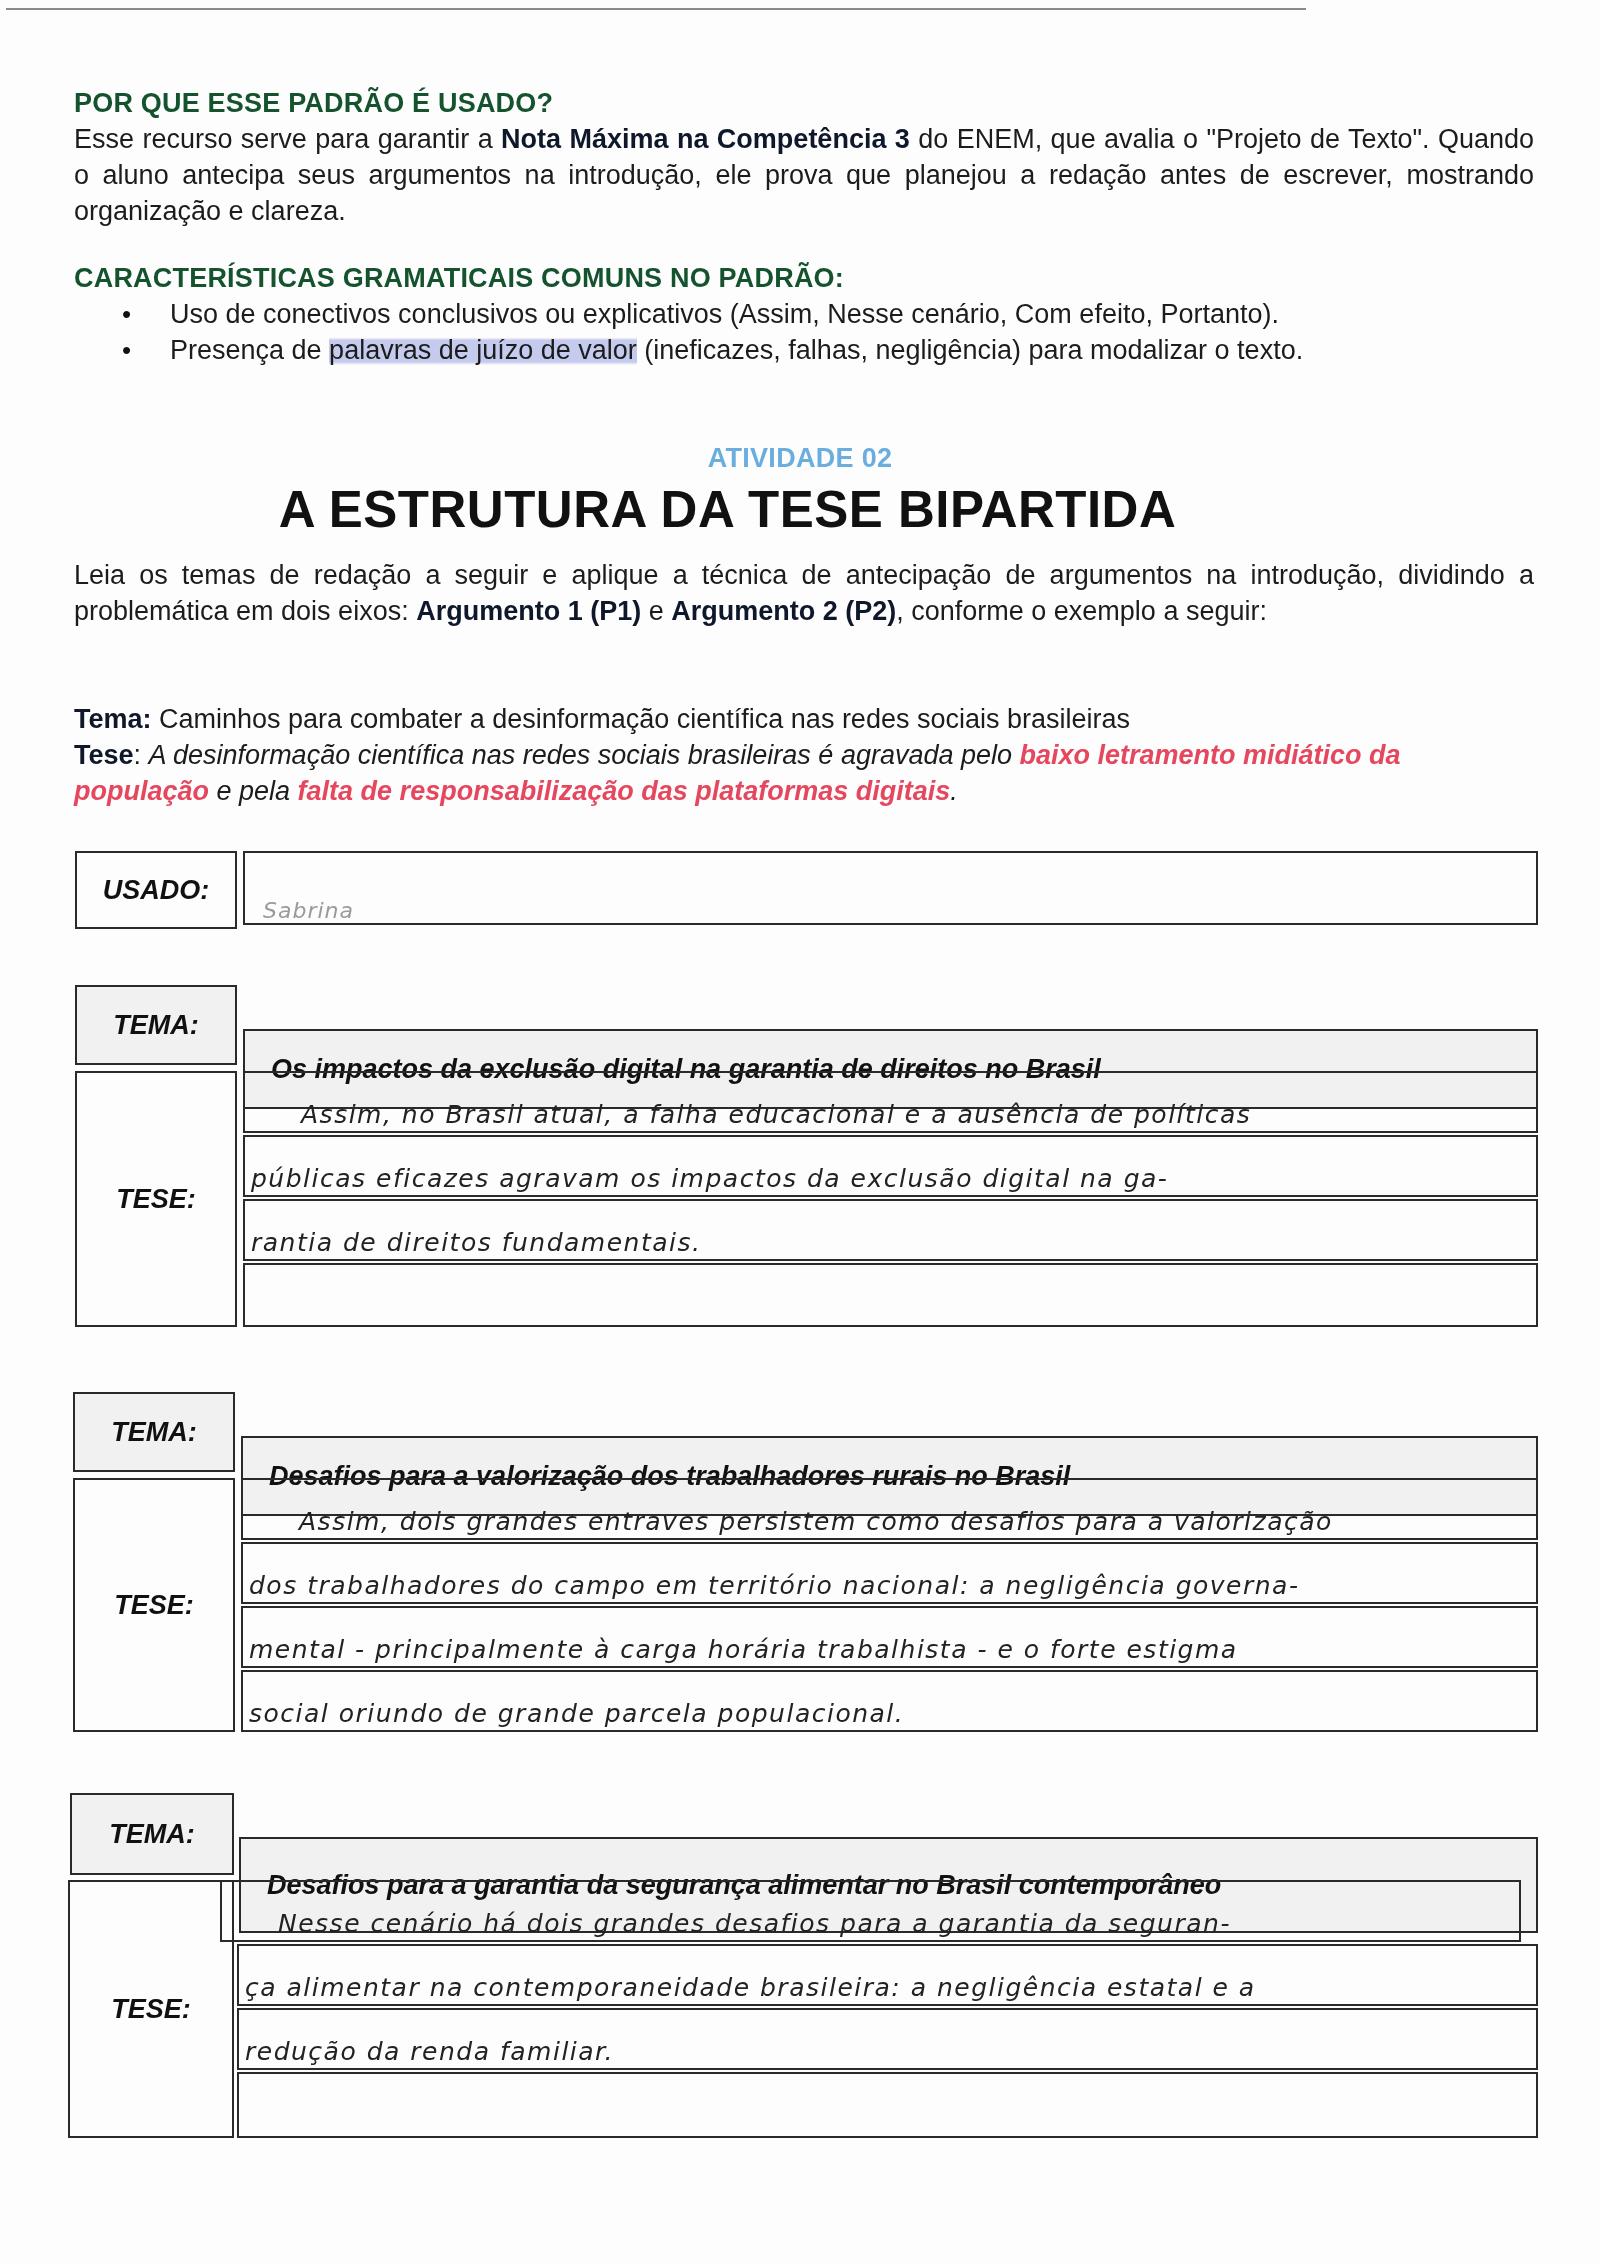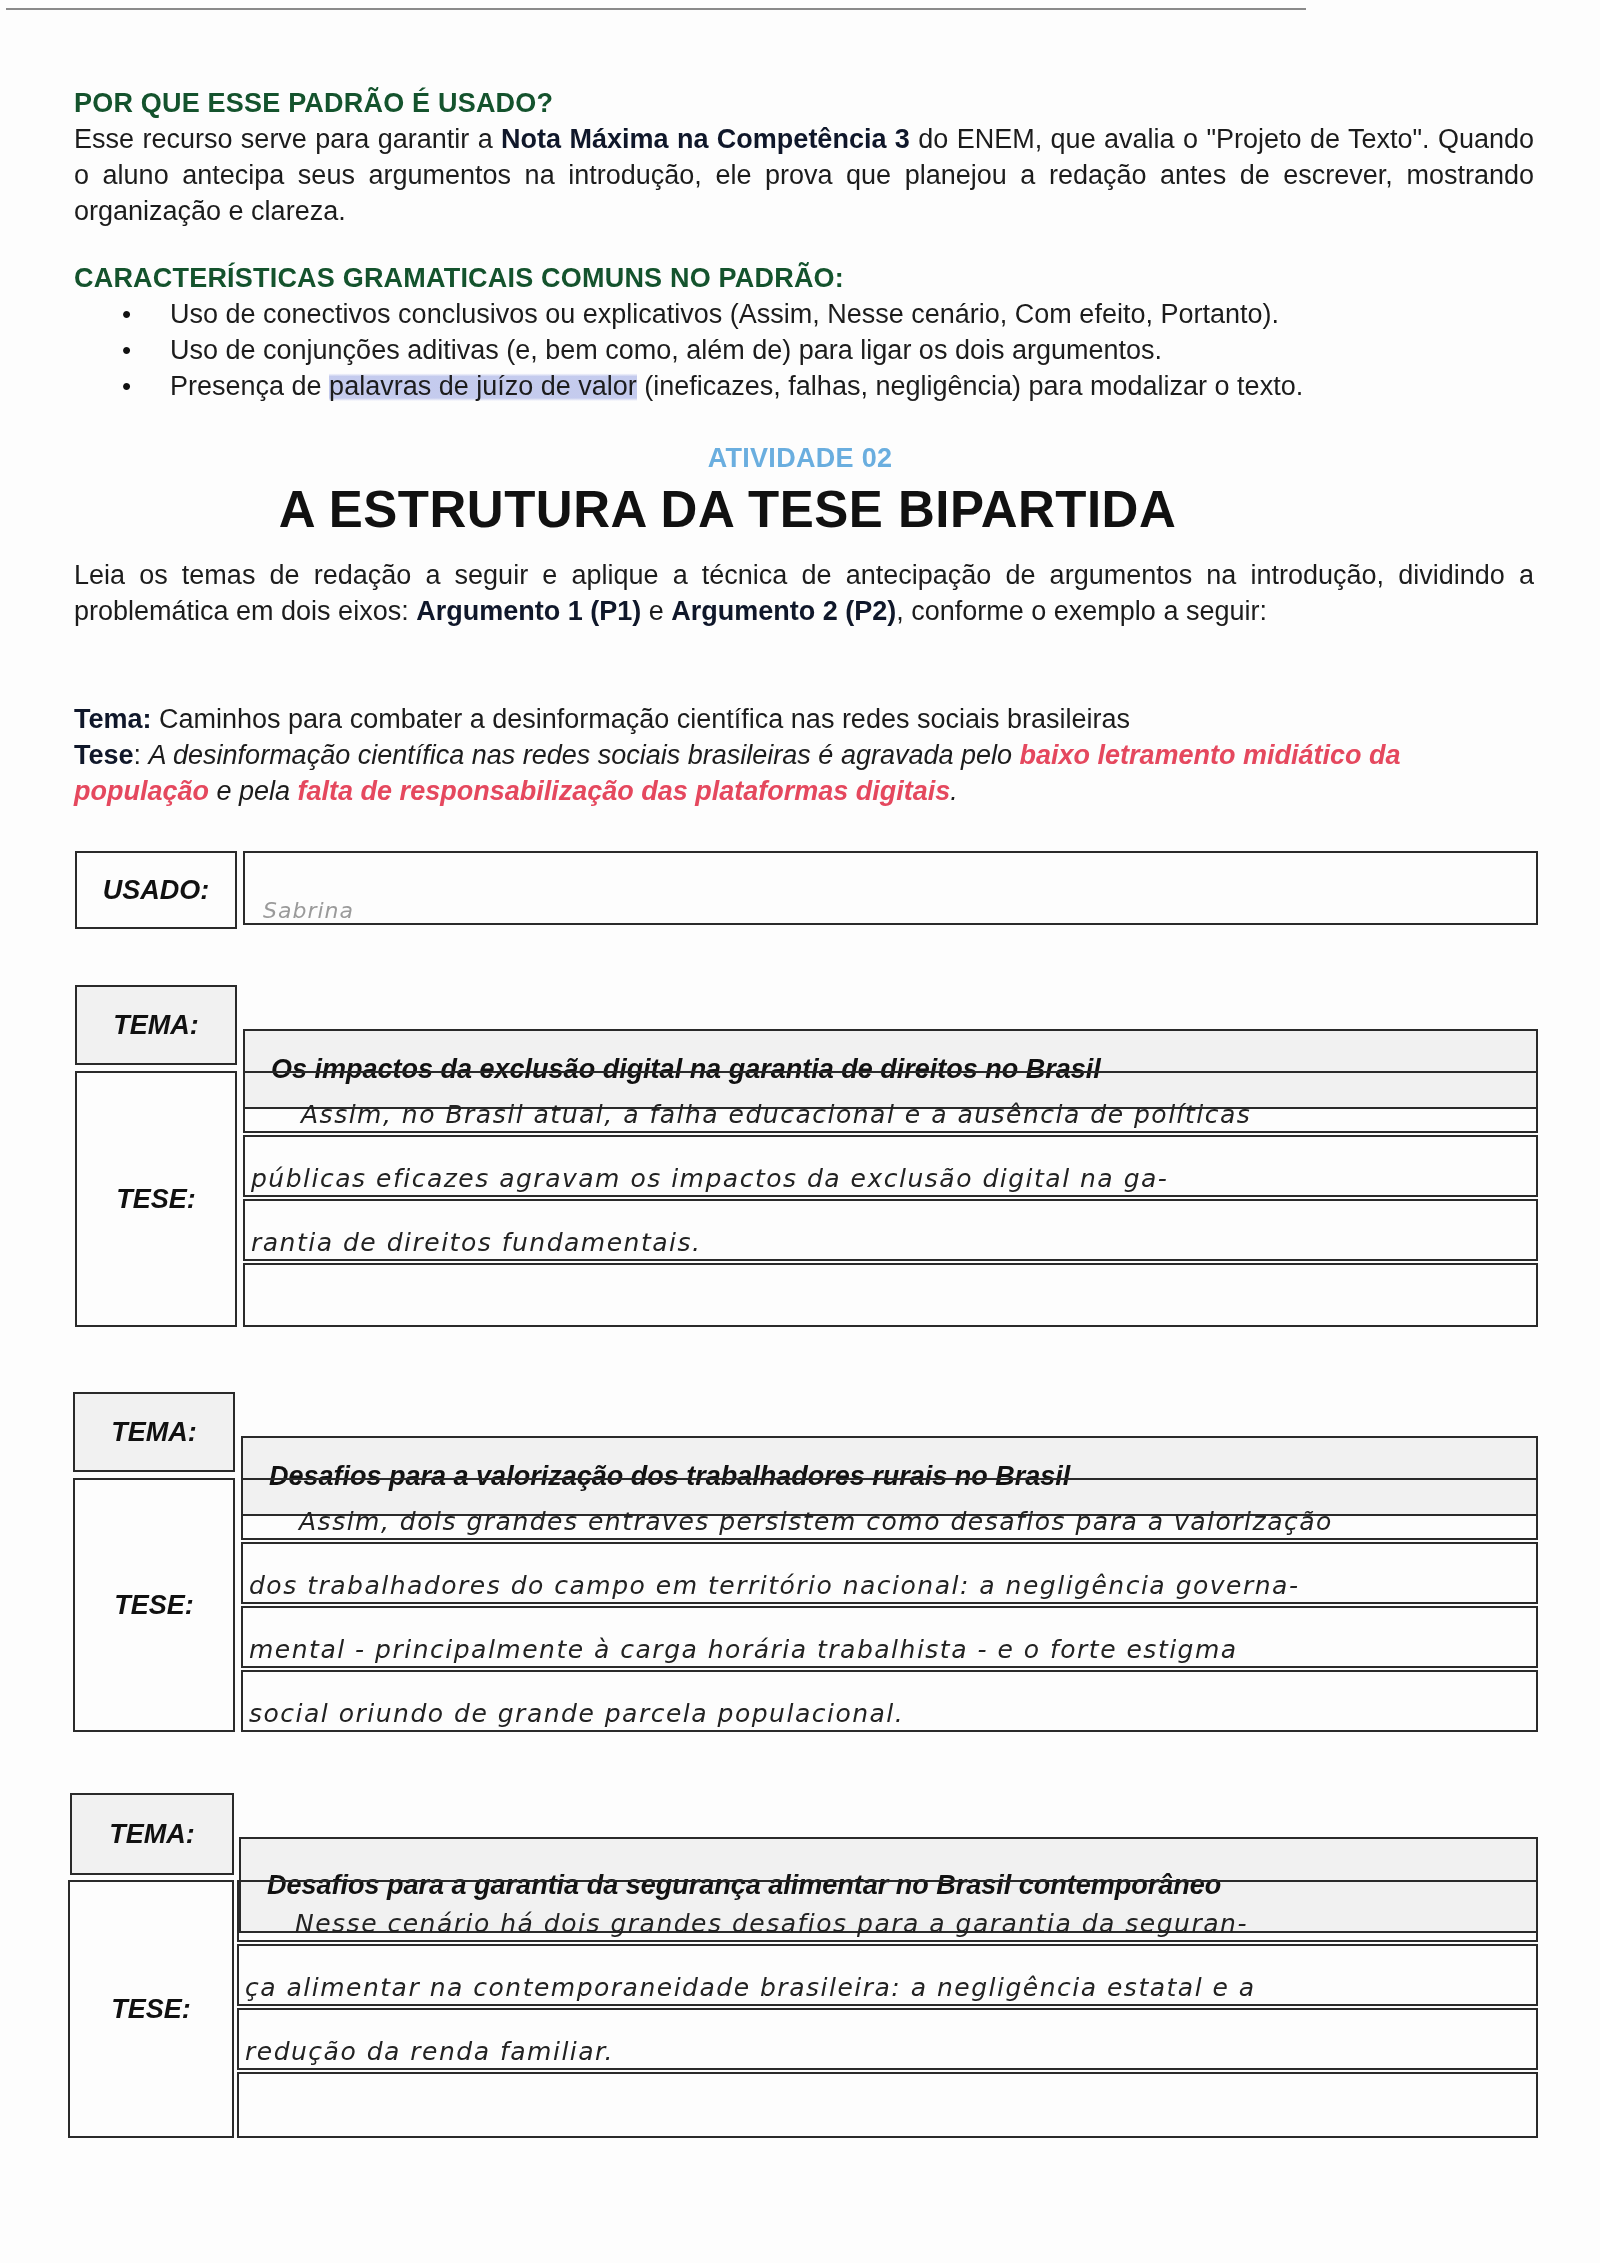--- a/index.html
+++ b/index.html
@@ -39,21 +39,20 @@
 
 <div class="sec" style="top:85px;">
   <div class="h-upper">POR QUE ESSE PADRÃO É USADO?</div>
   <div class="para"><span>Esse recurso serve para garantir a </span><b>Nota Máxima na Competência 3</b><span> do ENEM, que avalia o "Projeto de Texto". Quando o aluno antecipa seus argumentos na introdução, ele prova que planejou a redação antes de escrever, mostrando organização e clareza.</span></div>
 </div>
 
 <div class="sec" style="top:260px;">
   <div class="h-upper">CARACTERÍSTICAS GRAMATICAIS COMUNS NO PADRÃO:</div>
   <ul class="bul">
     <li>Uso de conectivos conclusivos ou explicativos (Assim, Nesse cenário, Com efeito, Portanto).</li>
-    <li>Uso de conjunções aditivas (e, bem como, além de) para ligar os dois argumentos.</li>
     <li><span>Presença de </span><span class="hl">palavras de juízo de valor</span><span> (ineficazes, falhas, negligência) para modalizar o texto.</span></li>
   </ul>
 </div>
 
 <div class="activity">ATIVIDADE 02</div>
 <div class="bigtitle">A ESTRUTURA DA TESE BIPARTIDA</div>
 
 <div class="sec" style="top:557px;">
   <div class="para"><span>Leia os temas de redação a seguir e aplique a técnica de antecipação de argumentos na introdução, dividindo a problemática em dois eixos: </span><b>Argumento 1 (P1)</b><span> e </span><b>Argumento 2 (P2)</b><span>, conforme o exemplo a seguir:</span></div>
 </div>
@@ -96,21 +95,21 @@
 <div class="box" style="left:241px; top:1606px; width:1297px; height:62px;">
     <span class="hand">mental - principalmente à carga horária trabalhista - e o forte estigma</span>
   </div>
 <div class="box" style="left:241px; top:1670px; width:1297px; height:62px;">
     <span class="hand">social oriundo de grande parcela populacional.</span>
   </div>
 
 <div class="box shade lbl" style="left:70px; top:1793px; width:164px; height:82px;">TEMA:</div>
 <div class="box shade temaval" style="left:239px; top:1793px; width:1299px; height:96px;">Desafios para a garantia da segurança alimentar no Brasil contemporâneo</div>
 <div class="box lbl" style="left:68px; top:1880px; width:166px; height:258px;">TESE:</div>
-<div class="box" style="left:237px; top:1880px; width:1301px; height:62px;">
+<div class="box" style="left:220px; top:1880px; width:1301px; height:62px;">
     <span class="hand" style="padding-left:50px;">Nesse cenário há dois grandes desafios para a garantia da seguran-</span>
   </div>
 <div class="box" style="left:237px; top:1944px; width:1301px; height:62px;">
     <span class="hand">ça alimentar na contemporaneidade brasileira: a negligência estatal e a</span>
   </div>
 <div class="box" style="left:237px; top:2008px; width:1301px; height:62px;">
     <span class="hand">redução da renda familiar.</span>
   </div>
 <div class="box" style="left:237px; top:2072px; width:1301px; height:66px;">
     <span class="hand"></span>

